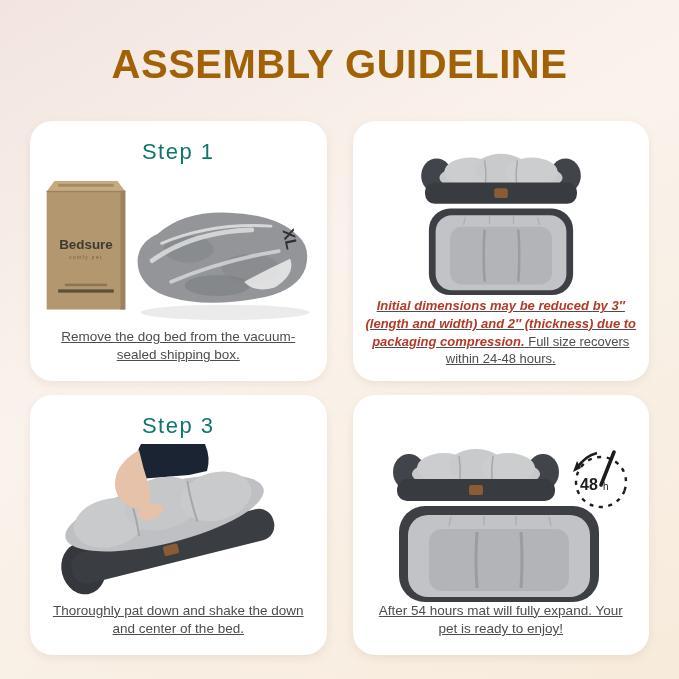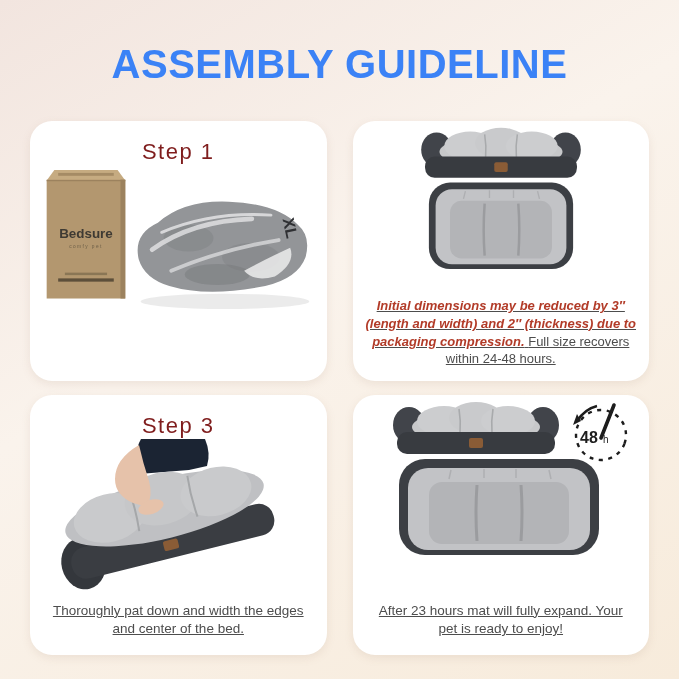--- a/index.html
+++ b/index.html
@@ -9,21 +9,21 @@
     background: linear-gradient(150deg, #f2e5df 0%, #faf3ec 42%, #f7ebdb 100%);
     overflow:hidden;
   }
   .poster { width:679px; height:679px; }
   .title {
     text-align:center;
     padding-top:42px;
     font-size:40px;
     font-weight:bold;
     letter-spacing:0.5px;
-    color:#3b82f6;
+    color:#a16207;
     white-space:nowrap;
   }
   .cards {
     display:grid;
     grid-template-columns:1fr 1fr;
     gap:14px 26px;
     padding:0 30px;
     margin-top:34px;
   }
   .card {
@@ -33,28 +33,28 @@
     display:flex;
     flex-direction:column;
     align-items:center;
     box-shadow:0 3px 8px rgba(176,146,122,0.16);
     overflow:hidden;
   }
   .step-label {
     margin-top:18px;
     font-size:22px;
     letter-spacing:1.5px;
-    color:#7f1d1d;
+    color:#0f766e;
     font-weight:400;
   }
   .illu {
     flex:1;
     width:100%;
     display:flex;
-    align-items:flex-start;
+    align-items:flex-end;
     justify-content:center;
     min-height:0;
   }
   .illu svg { display:block; }
   .caption {
     font-size:13.5px;
     color:#4d4d4d;
     text-align:center;
     line-height:1.38;
     margin:0 20px 16px;
@@ -106,20 +106,21 @@
             <ellipse cx="125" cy="70" rx="30" ry="15" fill="#7e8083" opacity="0.40"></ellipse>
             <ellipse cx="90" cy="88" rx="34" ry="11" fill="#76787b" opacity="0.45"></ellipse>
             <path d="M22,62 Q64,32 126,30" stroke="#e9eaeb" stroke-width="5" fill="none" opacity="0.75" stroke-linecap="round"></path>
             <path d="M42,84 Q94,62 154,52" stroke="#e9eaeb" stroke-width="4" fill="none" opacity="0.65" stroke-linecap="round"></path>
             <path d="M32,44 Q84,22 146,26" stroke="#f4f4f5" stroke-width="3" fill="none" opacity="0.7" stroke-linecap="round"></path>
             <path d="M118,84 Q140,72 166,60 Q172,76 150,90 Q128,96 118,84 Z" fill="#f2f2f3" opacity="0.8"></path>
             <text transform="translate(158,30) rotate(78)" font-size="17" font-weight="bold" fill="#2f3033">XL</text>
           </g>
         </svg>
       </div>
+      <p class="caption">Remove the dog bed from the vacuum-sealed shipping box.</p>
     </div>
 
     <div class="card">
       <div class="illu">
         <svg width="212" height="150" viewBox="0 0 220 156">
 
           <g transform="translate(25,0)">
             <ellipse cx="18" cy="30" rx="16" ry="18" fill="#41444a"></ellipse>
             <ellipse cx="152" cy="30" rx="16" ry="18" fill="#41444a"></ellipse>
             <ellipse cx="85" cy="32" rx="64" ry="17" fill="#c7c8ca"></ellipse>
@@ -170,21 +171,21 @@
             <path d="M148,42 Q146,62 148,84" stroke="#a5a7a9" stroke-width="2" fill="none"></path>
             <rect x="108" y="100" width="15" height="10" rx="2" fill="#8a5c36"></rect>
           </g>
 
           <g>
             <path d="M86,6 Q62,20 62,40 Q62,56 80,64 L94,68 Q100,56 96,42 Q90,24 86,6 Z" fill="#e6c2aa"></path>
             <ellipse cx="98" cy="68" rx="13" ry="7" fill="#e6c2aa" transform="rotate(-18 98 68)"></ellipse>
           </g>
         </svg>
       </div>
-      <p class="caption">Thoroughly pat down and width the edges and center of the bed.</p>
+      <p class="caption">Thoroughly pat down and shake the down and center of the bed.</p>
     </div>
 
     <div class="card">
       <div class="illu">
         <svg width="268" height="160" viewBox="0 0 268 160">
 
           <g transform="translate(24,0)">
             <ellipse cx="18" cy="30" rx="16" ry="18" fill="#41444a"></ellipse>
             <ellipse cx="152" cy="30" rx="16" ry="18" fill="#41444a"></ellipse>
             <ellipse cx="85" cy="32" rx="64" ry="17" fill="#c7c8ca"></ellipse>
@@ -214,17 +215,17 @@
             <path d="M122,26 Q124,54 122,82" stroke="#9b9c9f" stroke-width="3" fill="none"></path>
             <g stroke="#aeafb2" stroke-width="1.5">
               <line x1="52" y1="11" x2="50" y2="20"></line>
                 <line x1="85" y1="10" x2="85" y2="19"></line>
               <line x1="117" y1="10" x2="117" y2="19"></line>
                 <line x1="150" y1="11" x2="152" y2="20"></line>
             </g>
           </g>
         </svg>
       </div>
-      <p class="caption">After 23 hours mat will fully expand. Your pet is ready to enjoy!</p>
+      <p class="caption">After 54 hours mat will fully expand. Your pet is ready to enjoy!</p>
     </div>
 
   </div>
 </div>
 
 </body></html>

